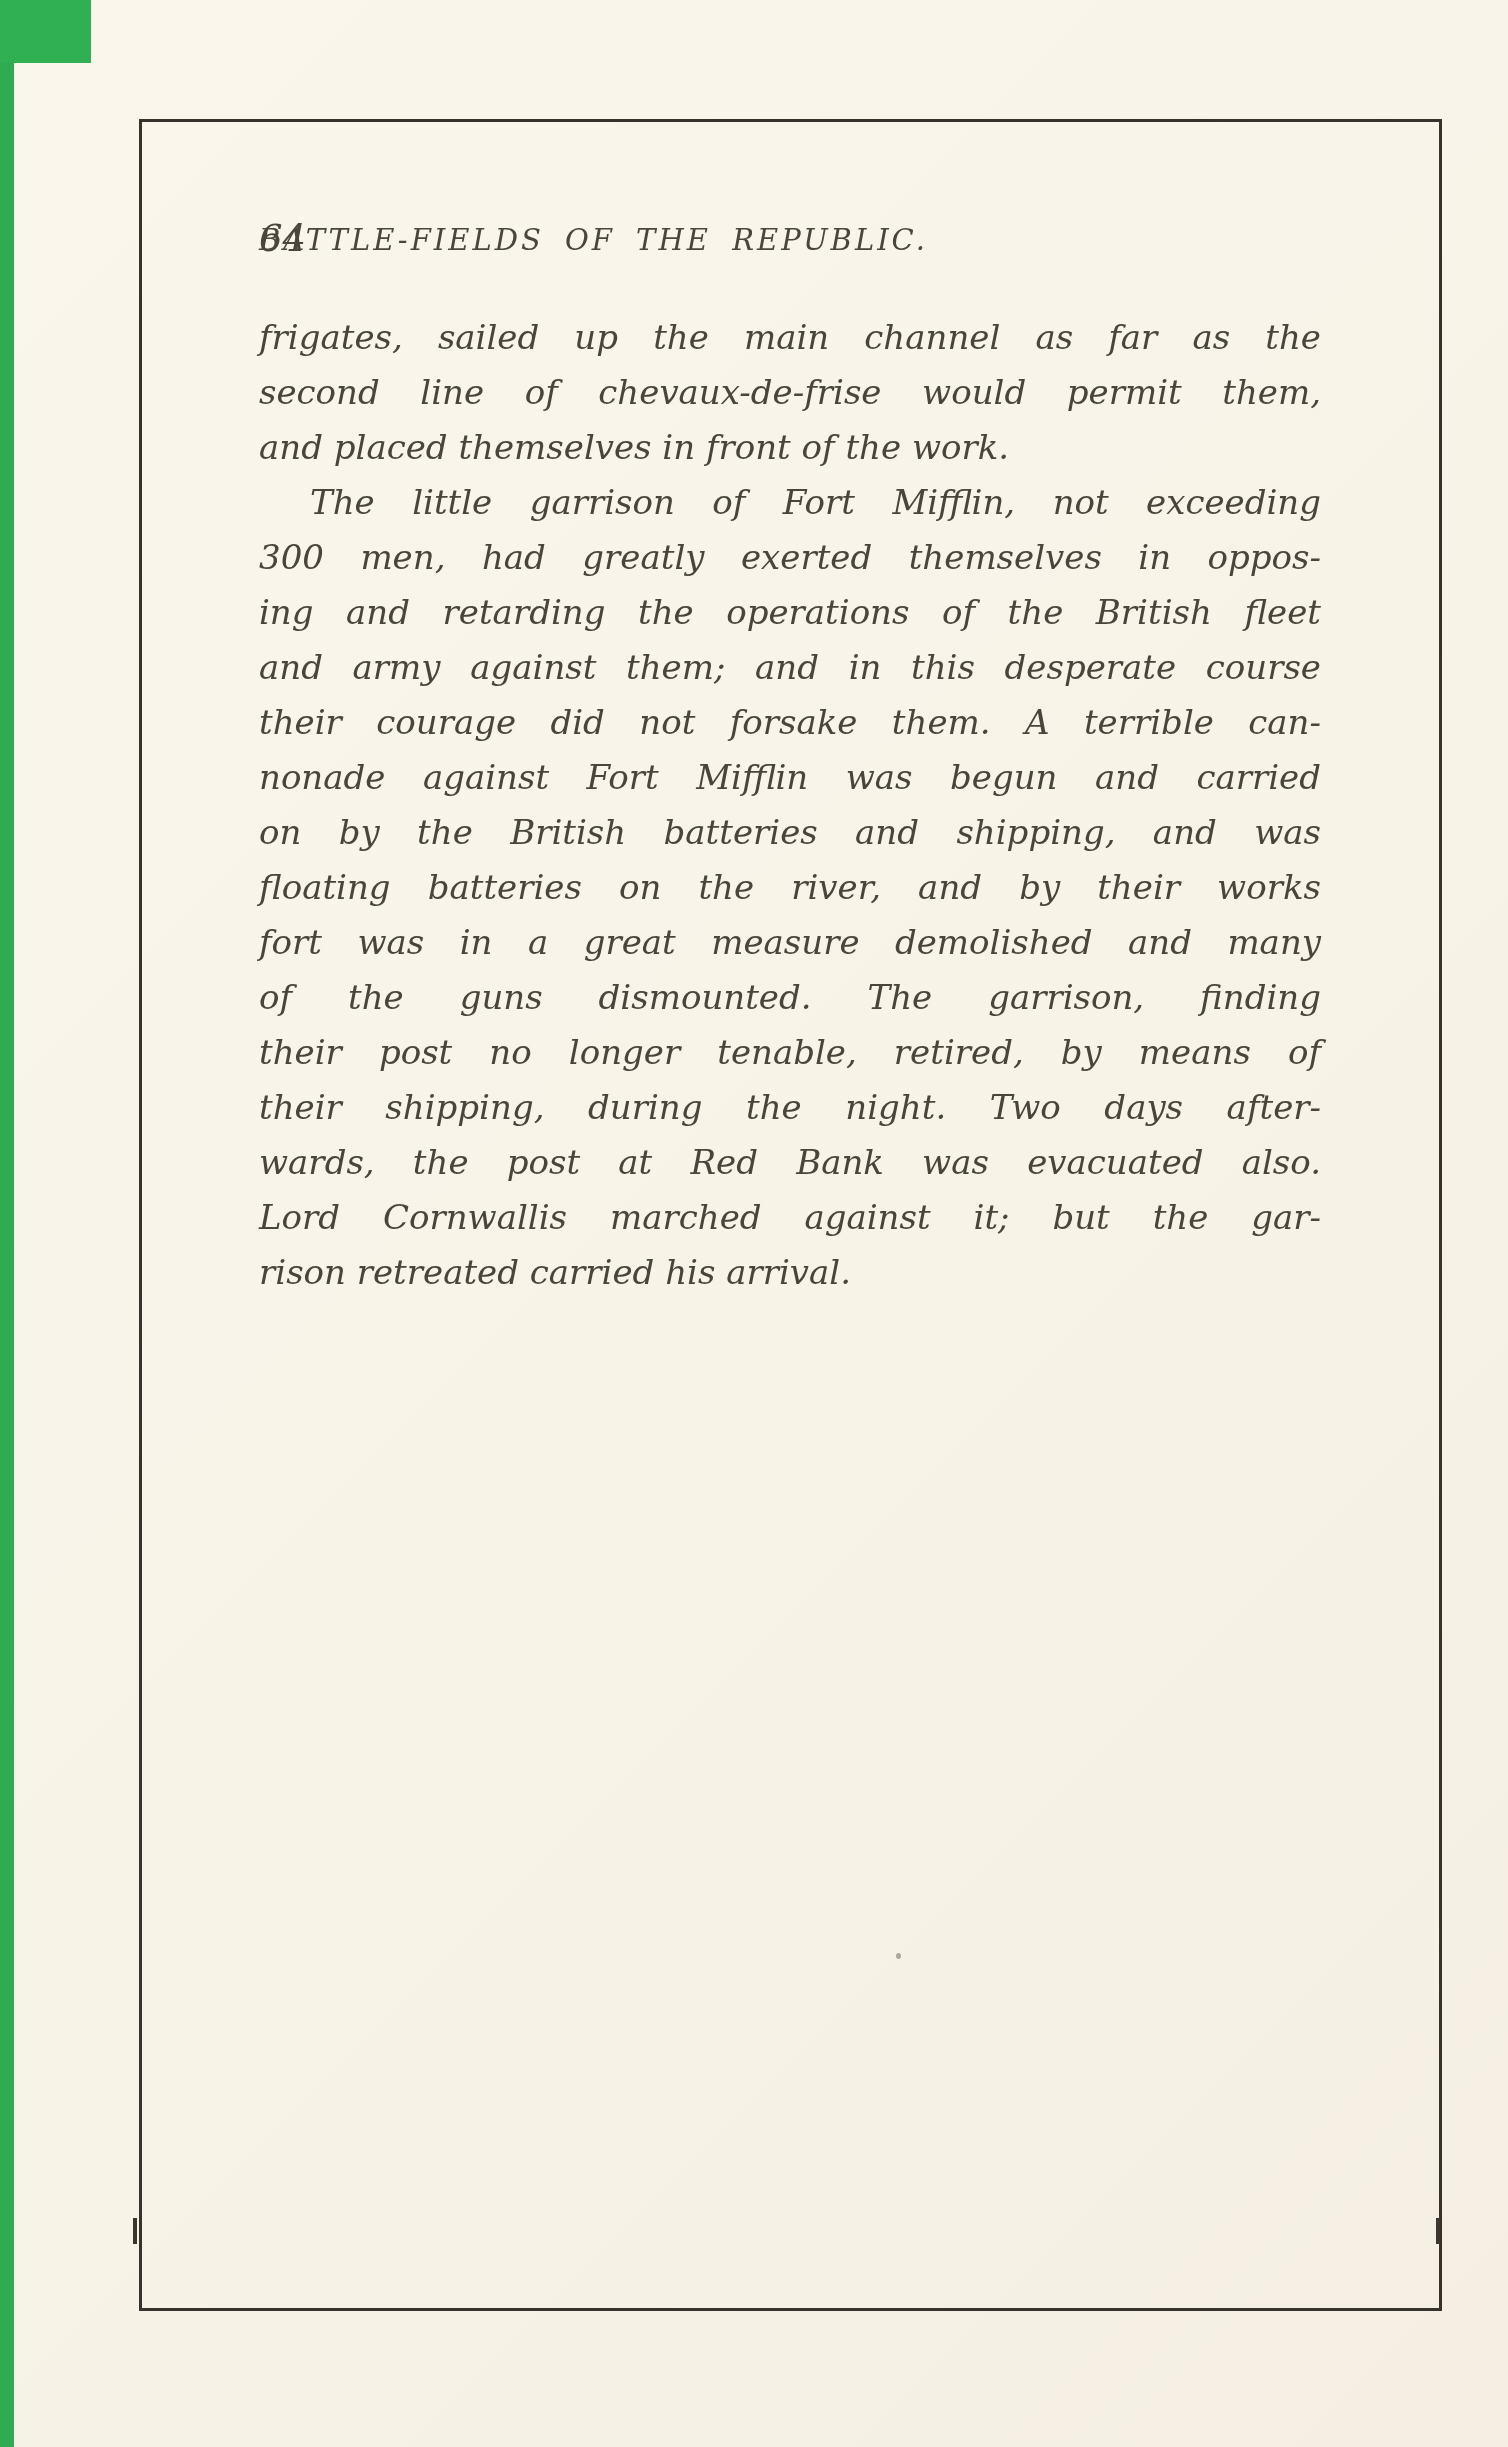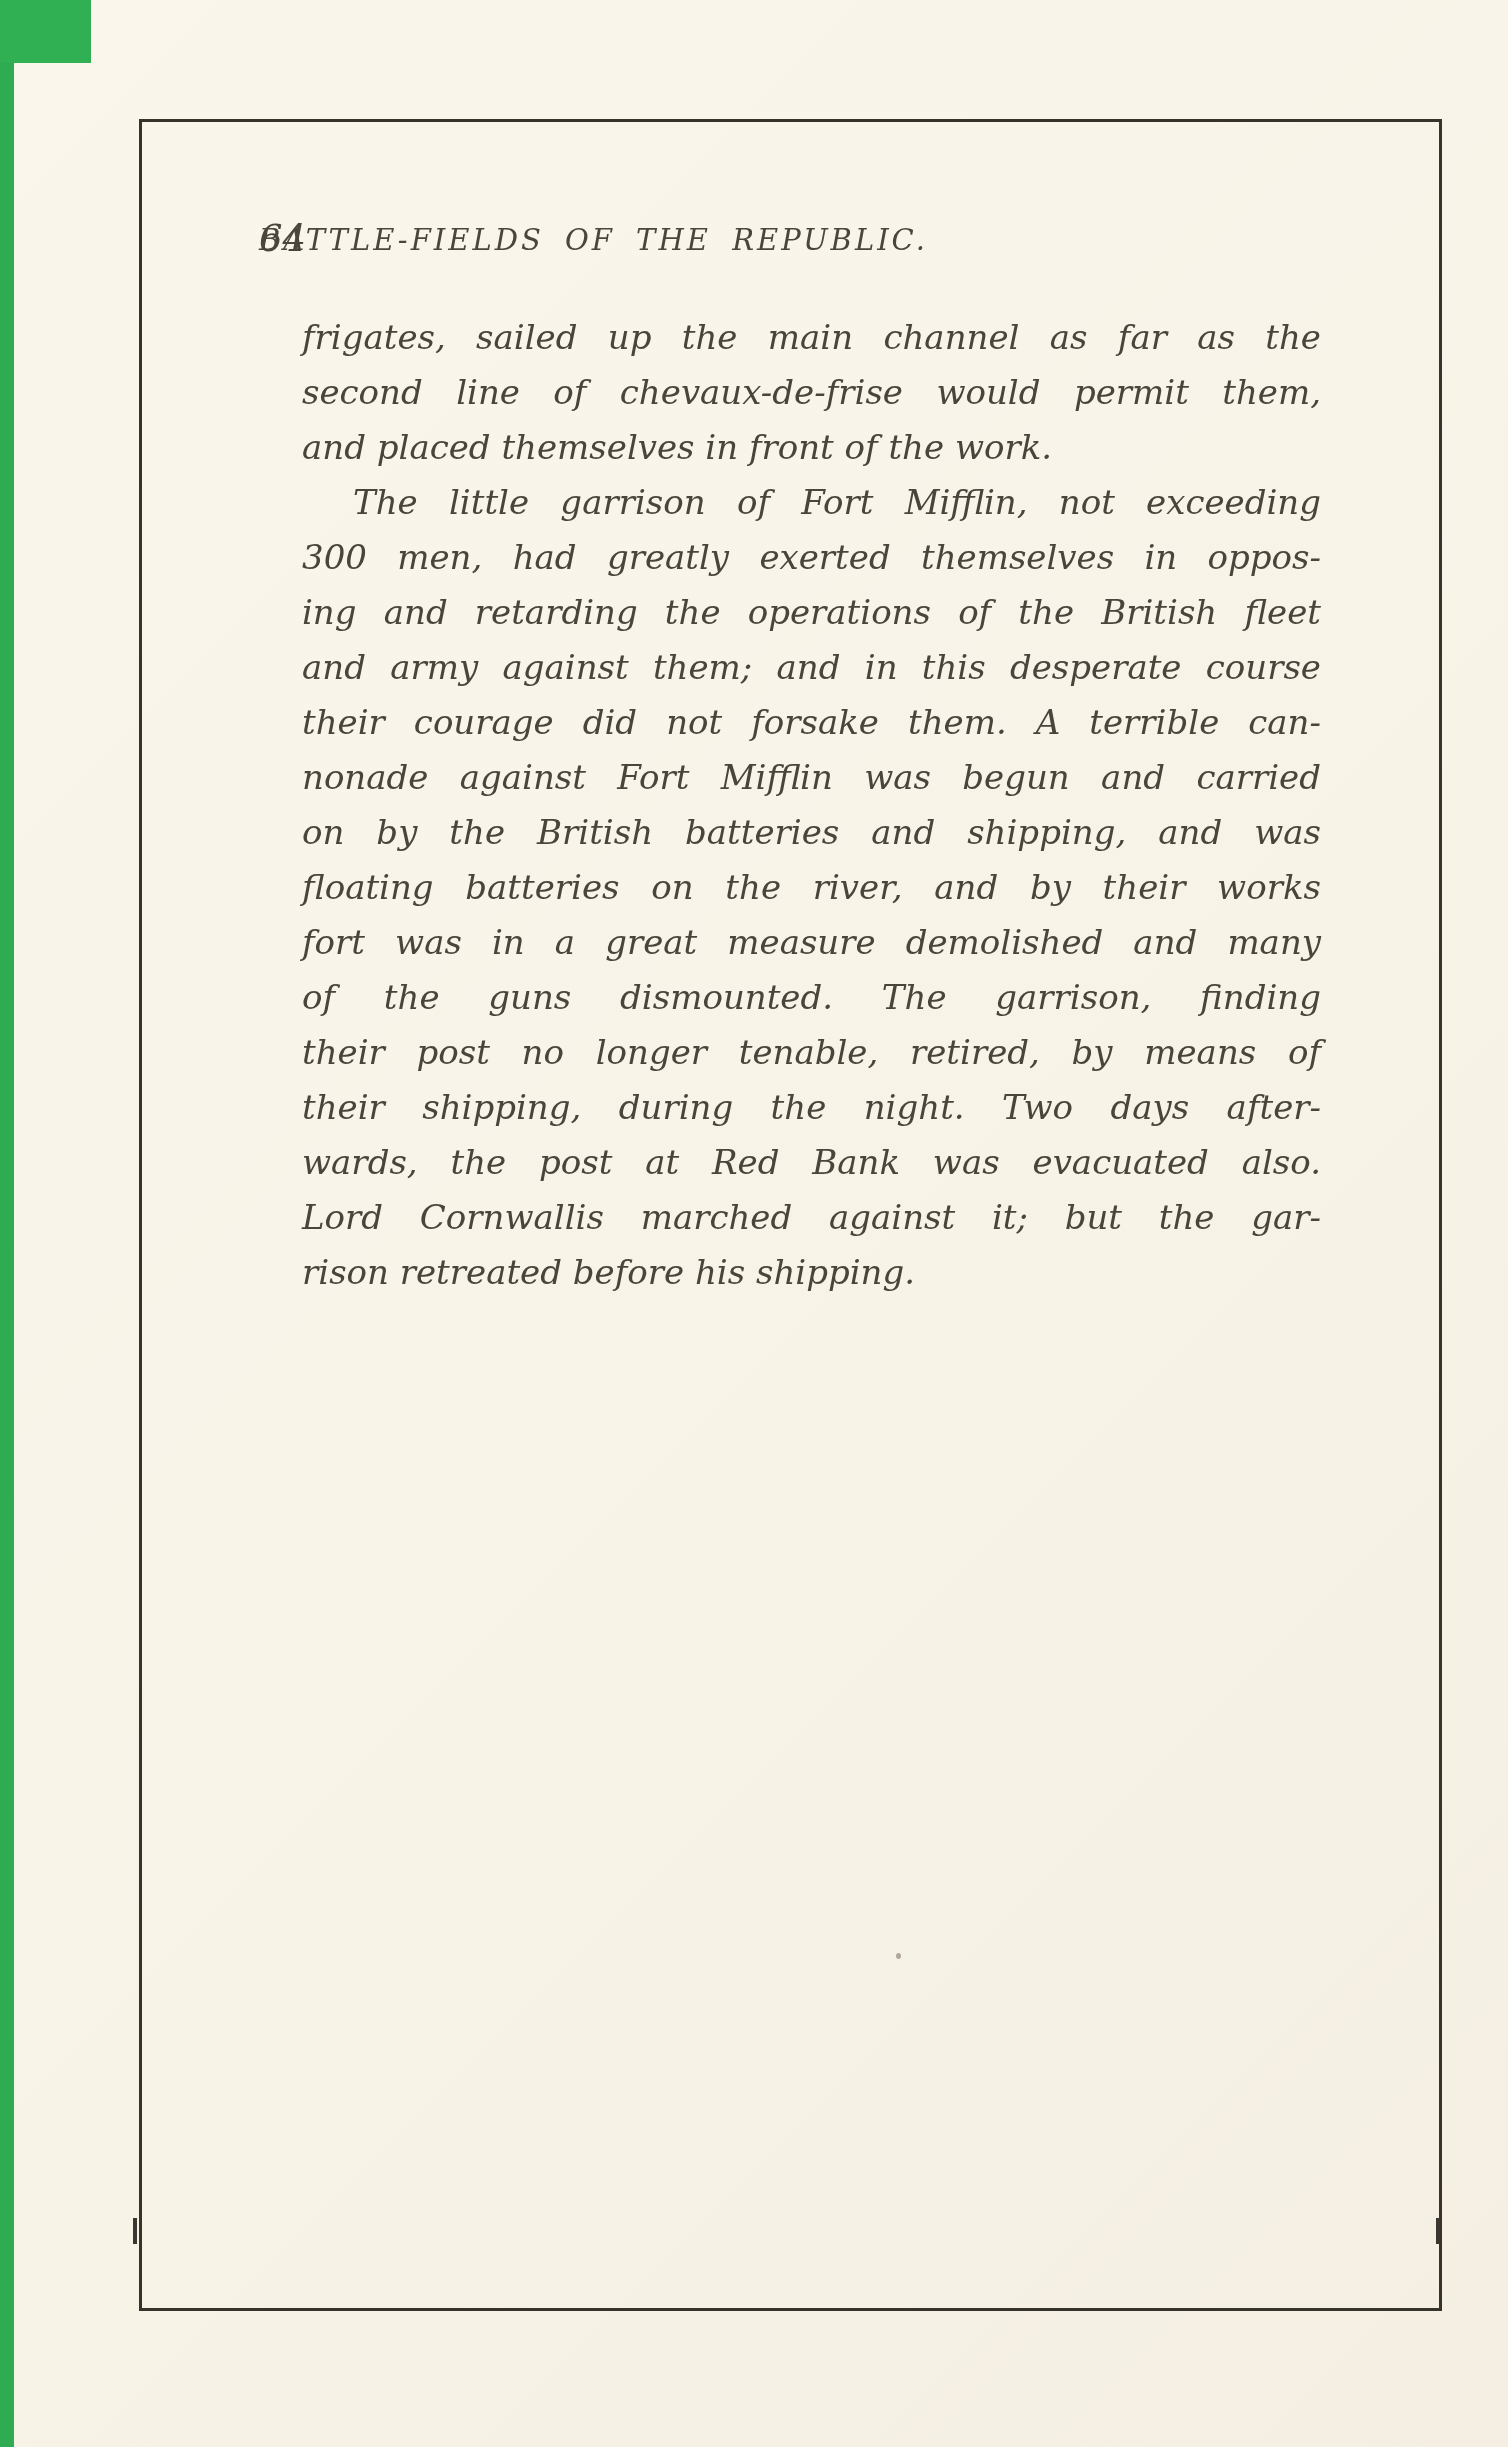--- a/index.html
+++ b/index.html
@@ -61,21 +61,20 @@
     top: 188px;
     left: 117px;
     right: 118px;
     font-size: 34px;
     line-height: 55px;
     color: #4a453b;
   }
   .line {
     text-align: justify;
     text-align-last: justify;
-    margin-left: 43px;
   }
   .line.last {
     text-align-last: left;
   }
   .line.indent {
     text-indent: 51px;
   }
   .scan-tick {
     position: absolute;
     width: 4px; height: 26px;
@@ -114,20 +113,20 @@
       <div class="line">their courage did not forsake them.  A terrible can-</div>
       <div class="line">nonade against Fort Mifflin was begun and carried</div>
       <div class="line">on by the British batteries and shipping, and was</div>
       <div class="line">floating batteries on the river, and by their works</div>
       <div class="line">fort was in a great measure demolished and many</div>
       <div class="line">of the guns dismounted.  The garrison, finding</div>
       <div class="line">their post no longer tenable, retired, by means of</div>
       <div class="line">their shipping, during the night.  Two days after-</div>
       <div class="line">wards, the post at Red Bank was evacuated also.</div>
       <div class="line">Lord Cornwallis marched against it; but the gar-</div>
-      <div class="line last">rison retreated before his shipping.</div>
+      <div class="line last">rison retreated carried his arrival.</div>
     </div>
 </div>
 
 <div class="scan-tick left"></div>
 <div class="scan-tick right"></div>
 <div class="scan-speck"></div>
 
 
 </body></html>

